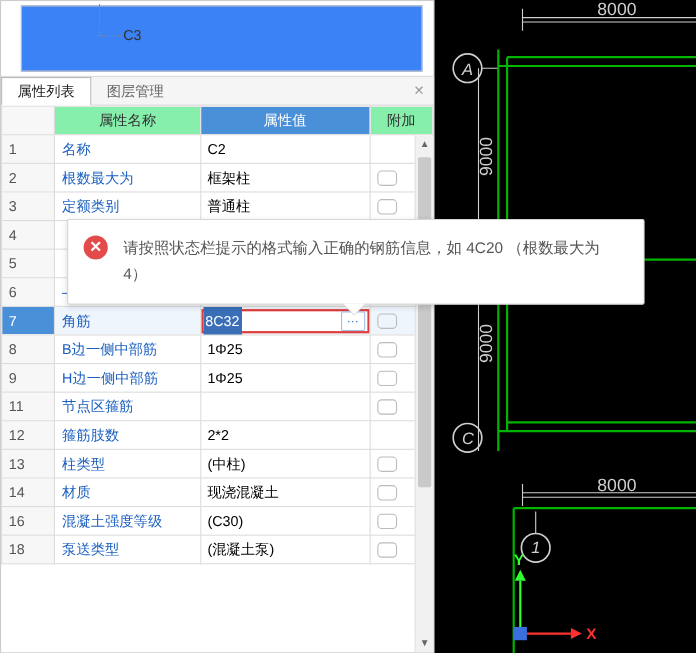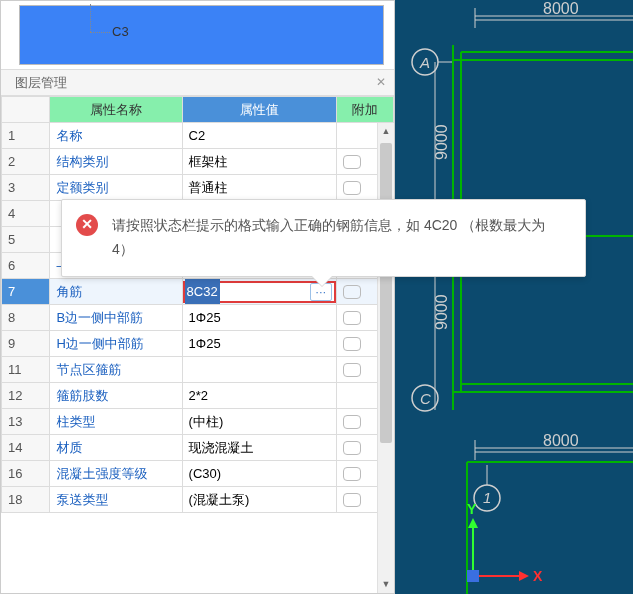--- a/index.html
+++ b/index.html
@@ -33,21 +33,21 @@
   .scrollbar { position: absolute; right: 0; top: 27px; bottom: 0; width: 17px; background: #f1f1f1; border-left: 1px solid #e0e0e0; }
   .scroll-btn { height: 17px; background: #f1f1f1; color: #666; text-align: center; font-size: 9px; line-height: 17px; cursor: pointer; }
   .scroll-thumb { position: absolute; left: 2px; right: 2px; top: 20px; height: 300px; background: #c9c9c9; border-radius: 2px; }
 
   
   .tip { position: absolute; left: 60px; top: 198px; width: 525px; background: #fff; border: 1px solid #d6d6d6; border-radius: 2px; box-shadow: 0 2px 6px rgba(0,0,0,0.15); padding: 14px 16px 14px 50px; z-index: 10; color: #555; line-height: 1.7; font-size: 14px; }
   .tip-icon { position: absolute; left: 14px; top: 14px; width: 22px; height: 22px; border-radius: 50%; background: #e34b4b; color: #fff; font-weight: bold; display: flex; align-items: center; justify-content: center; font-size: 14px; }
   .tip-arrow { position: absolute; left: 250px; bottom: -10px; width: 0; height: 0; border-left: 10px solid transparent; border-right: 10px solid transparent; border-top: 10px solid #fff; filter: drop-shadow(0 1px 0 #d6d6d6); }
 
   
-  .cad { flex: 1; background: #0c4a6e; position: relative; color: #aaa; }
+  .cad { flex: 1; background: #000000; position: relative; color: #aaa; }
   .dim-line { stroke: #cfcfcf; stroke-width: 1; }
   .dim-txt { fill: #cfcfcf; font-size: 16px; }
   .green-line { stroke: #00b400; stroke-width: 2; }
   .bubble { stroke: #cfcfcf; fill: none; stroke-width: 1.5; }
   .bubble-txt { fill: #cfcfcf; font-size: 15px; font-style: italic; }
   .vdim-txt { fill: #cfcfcf; font-size: 16px; }
   .axis-x { stroke: #ff3030; stroke-width: 2; }
   .axis-y { stroke: #30ff30; stroke-width: 2; }
   .axis-lbl { font-size: 14px; font-weight: bold; }
   .axis-origin { fill: #3a6fe0; }
@@ -57,20 +57,21 @@
 
 <div class="root">
   <div class="left-panel">
     <div class="tree-area">
       <div class="tree-line"></div>
         <div class="tree-hline"></div>
       <span class="tree-label">C3</span>
     </div>
 
     <div class="tabs">
+      <div class="tab active">属性列表</div>
       <div class="tab">图层管理</div>
       <div class="tab-close">✕</div>
     </div>
 
     <div class="grid-wrap">
       <table class="grid" id="grid">
         <thead>
           <tr>
             <th class="col-num"></th>
             <th class="col-name">属性名称</th>
@@ -80,21 +81,21 @@
         </thead>
         <tbody id="grid-body">
             <tr>
               <td class="col-num">1</td>
               <td class="col-name link">名称</td>
               <td class="col-val">C2</td>
               <td class="col-ext"></td>
             </tr>
             <tr>
               <td class="col-num">2</td>
-              <td class="col-name link">结构类别</td>
+              <td class="col-name link">根数最大为</td>
               <td class="col-val">框架柱</td>
               <td class="col-ext"><span class="chk"></span></td>
             </tr>
             <tr>
               <td class="col-num">3</td>
               <td class="col-name link">定额类别</td>
               <td class="col-val">普通柱</td>
               <td class="col-ext"><span class="chk"></span></td>
             </tr>
             <tr>

